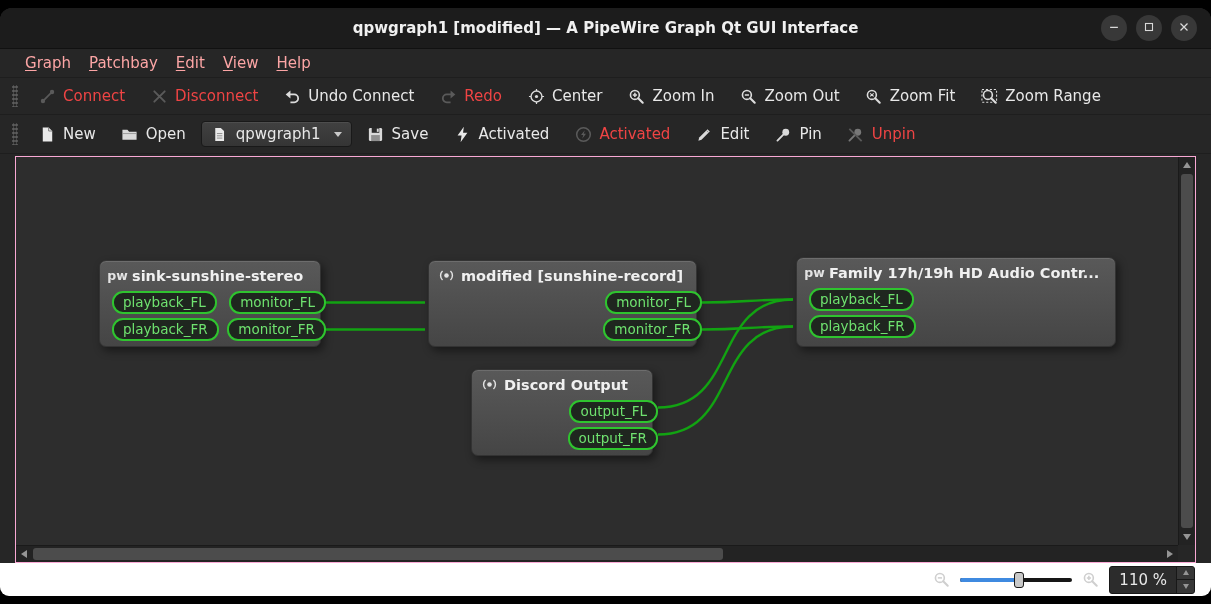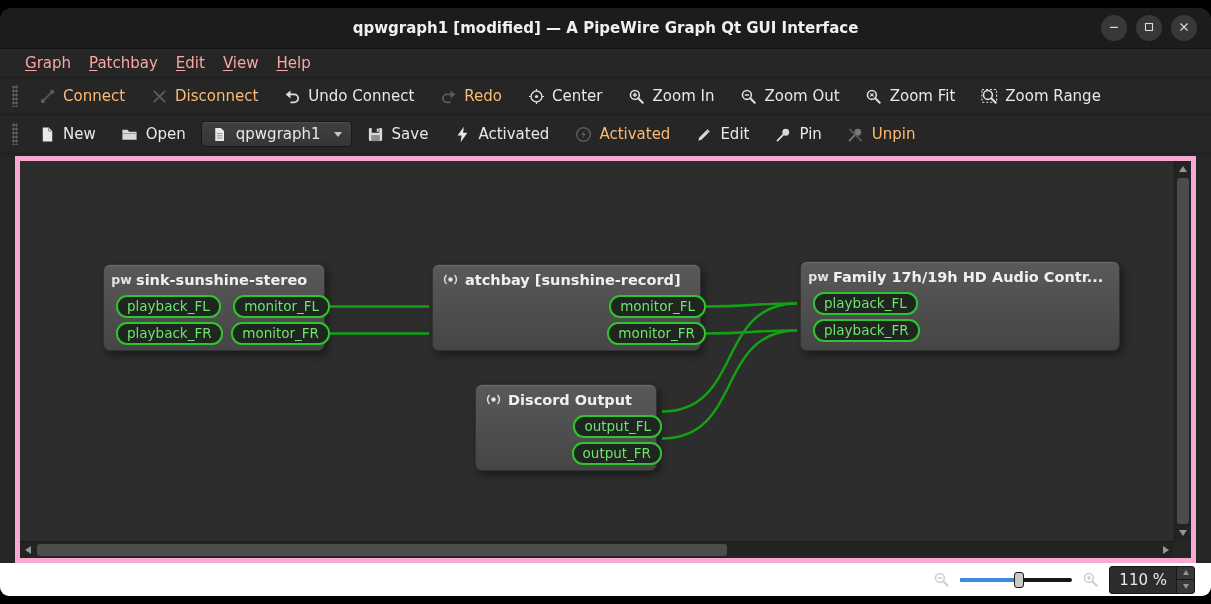--- a/index.html
+++ b/index.html
@@ -45,35 +45,35 @@
   .tb-handle{
     width:6px;height:22px;margin:0 10px 0 4px;flex:none;
     background-image:radial-gradient(#5d5d5d 1px, transparent 1.3px);
     background-size:3px 4px;
   }
   .tb-btn{
     display:flex;align-items:center;gap:7px;padding:5px 10px;margin-right:5px;
     color:#e8e8e8;font-size:15px;border-radius:4px;white-space:nowrap;cursor:default;
   }
   .tb-btn .tb-icon{width:18px;height:18px;display:flex;align-items:center;justify-content:center;color:#dcdcdc;}
-  .tb-btn.disabled{color:#fdba74;}
+  .tb-btn.disabled{color:#ef4444;}
   .tb-btn.disabled .tb-icon{opacity:.45;filter:grayscale(1);color:#9a9a9a;}
   .tb-btn.combo{
     background:linear-gradient(#414141,#353535);border:1px solid #191919;
     border-radius:4px;padding:3px 9px;box-shadow:inset 0 1px 0 rgba(255,255,255,.07);
   }
   .combo-arrow{
     width:0;height:0;margin-left:6px;
     border-left:4.5px solid transparent;border-right:4.5px solid transparent;
     border-top:5.5px solid #c9c9c9;
   }
   
   .canvas{
     flex:none;height:407px;margin:2px 15px 0 15px;position:relative;
-    background:#2d2d2d;border:5px solid #f9a8d4;box-sizing:border-box;
+    background:#2d2d2d;border:1px solid #f9a8d4;box-sizing:border-box;
   }
   .canvas-content{position:absolute;left:0;top:0;right:17px;bottom:17px;overflow:hidden;}
   .nodes-layer{position:absolute;inset:0;}
   .connections-layer{position:absolute;inset:0;width:100%;height:100%;pointer-events:none;}
   .node{
     position:absolute;border-radius:7px;
     background:linear-gradient(#595959,#454545);
     border:1px solid #333;
     box-shadow:inset 0 1px 0 rgba(255,255,255,.12), 3px 4px 8px rgba(0,0,0,.45);
     box-sizing:border-box;
@@ -368,30 +368,30 @@
             </div>
           </div>
           <div class="node" style="left: 412px; top: 103px; width: 269px; height: 87px;">
             <div class="node-header">
               <span class="node-icon">
                 <svg viewBox="0 0 18 18" width="17" height="17">
                   <circle cx="9" cy="9" r="2.4" fill="currentColor"></circle>
                   <path d="M4.8 4.2 A6.6 6.6 0 0 0 4.8 13.8 M13.2 4.2 A6.6 6.6 0 0 1 13.2 13.8" fill="none" stroke="currentColor" stroke-width="1.5"></path>
                 </svg>
               </span>
-              <span class="node-title">atchbay [sunshine-record]</span>
+              <span class="node-title">modified [sunshine-record]</span>
             </div>
             <div class="ports">
               <div class="pcol out">
                 <div class="port out">monitor_FL</div>
                 <div class="port out">monitor_FR</div>
               </div>
             </div>
           </div>
-          <div class="node" style="left: 455px; top: 223px; width: 182px; height: 87px; text-align: center;">
+          <div class="node" style="left: 455px; top: 212px; width: 182px; height: 87px; text-align: center;">
             <div class="node-header">
               <span class="node-icon">
                 <svg viewBox="0 0 18 18" width="17" height="17">
                   <circle cx="9" cy="9" r="2.4" fill="currentColor"></circle>
                   <path d="M4.8 4.2 A6.6 6.6 0 0 0 4.8 13.8 M13.2 4.2 A6.6 6.6 0 0 1 13.2 13.8" fill="none" stroke="currentColor" stroke-width="1.5"></path>
                 </svg>
               </span>
               <span class="node-title">Discord Output</span>
             </div>
             <div class="ports">

